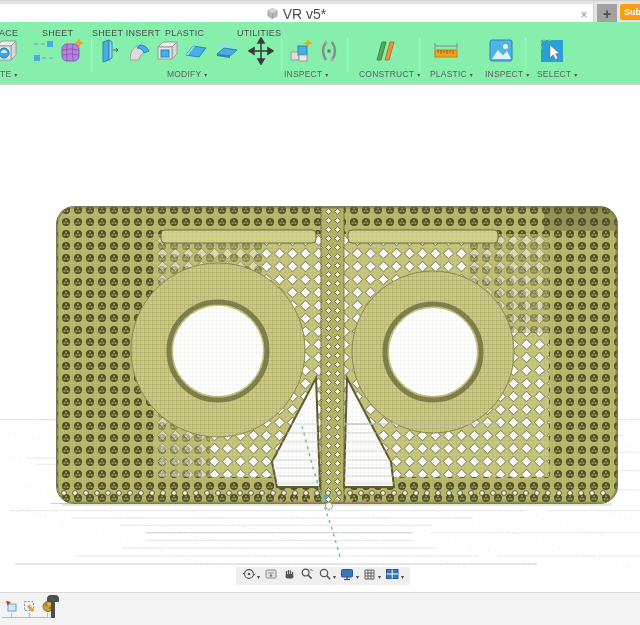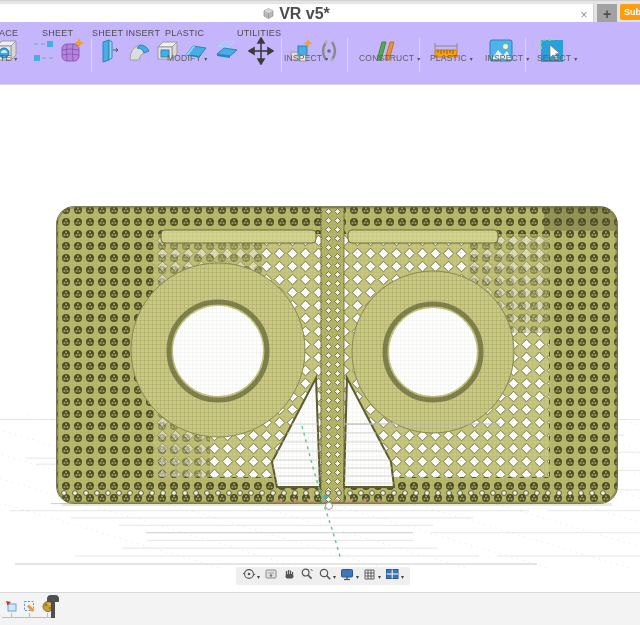--- a/index.html
+++ b/index.html
@@ -5,33 +5,33 @@
   html,body{margin:0;padding:0;background:#fff;}
   .app{
     position:relative;width:640px;height:625px;overflow:hidden;
     font-family:"Liberation Sans",sans-serif;background:#fff;
     -webkit-font-smoothing:antialiased;
   }
   
   .tabbar{position:absolute;top:0;left:0;width:640px;height:22px;background:#e4e4e4;border-top:1px solid #d2d2d2;z-index:6;}
   .doc-tab{position:absolute;left:0;top:3px;width:593px;height:19px;background:#fff;border-right:1px solid #cfcfcf;
     display:flex;align-items:center;justify-content:center;gap:5px;cursor:default;}
-  .doc-title{font-size:16px;color:#4c4c4c;font-weight:bold;}
+  .doc-title{font-size:14px;color:#4c4c4c;}
   .tab-close{position:absolute;left:577px;top:3px;width:14px;height:16px;font-size:12px;color:#949494;
     display:flex;align-items:center;justify-content:center;}
   .newtab-btn{position:absolute;left:597px;top:3px;width:20px;height:19px;background:#a2a2a2;color:#4f4f4f;
     font-size:14px;font-weight:bold;display:flex;align-items:center;justify-content:center;border:0;padding:0;}
   .subscribe-btn{position:absolute;left:620px;top:3px;width:38px;height:16px;background:#ff9c10;color:#fff;
     font-size:9px;font-weight:bold;border-radius:2px;display:flex;align-items:center;padding-left:4px;overflow:hidden;}
   
-  .ribbon{position:absolute;top:22px;left:0;width:640px;height:62px;background:#c4b5fd;border-bottom:1px solid #d4d4d4;z-index:6;}
+  .ribbon{position:absolute;top:22px;left:0;width:640px;height:62px;background:#86efac;border-bottom:1px solid #d4d4d4;z-index:6;}
   .rtab{position:absolute;top:6px;font-size:9px;color:#4d4d4d;letter-spacing:.25px;white-space:nowrap;cursor:default;}
   .ricon{position:absolute;top:16px;width:28px;height:30px;display:flex;align-items:center;justify-content:center;}
   .rdiv{position:absolute;top:16px;width:1px;height:34px;background:#dcdcdc;}
-  .glabel{position:absolute;top:31px;font-size:8.5px;color:#5f5f5f;letter-spacing:.2px;white-space:nowrap;display:flex;gap:3px;align-items:center;}
+  .glabel{position:absolute;top:47px;font-size:8.5px;color:#5f5f5f;letter-spacing:.2px;white-space:nowrap;display:flex;gap:3px;align-items:center;}
   .glabel .caret{font-size:6px;color:#555;}
   
   .viewport{position:absolute;top:84px;left:0;width:640px;height:508px;background:#fff;z-index:1;}
   .canvas-svg{position:absolute;top:-84px;left:0;}
   
   .navbar{position:absolute;left:236px;top:483px;height:18px;background:#efefef;border-radius:2px;
     display:flex;align-items:center;gap:2px;padding:0 5px;z-index:4;}
   .nav-btn{display:flex;align-items:center;gap:1px;padding:1px;}
   .nav-caret{font-size:6px;color:#444;}
   

